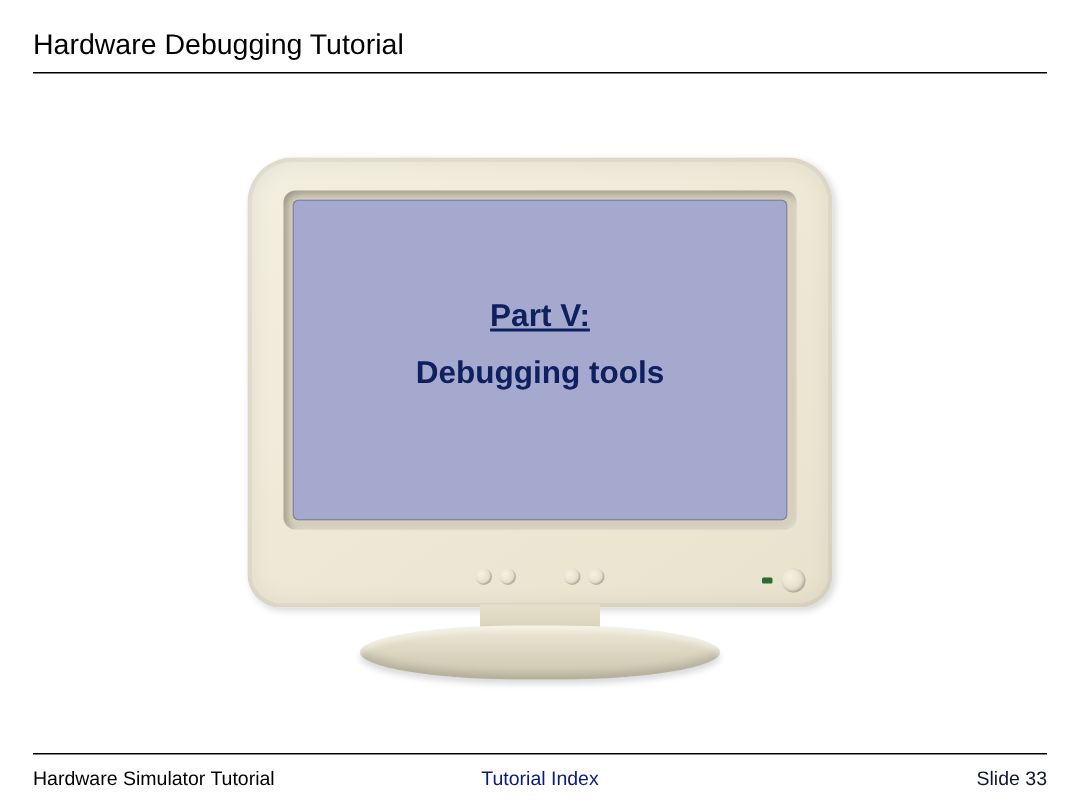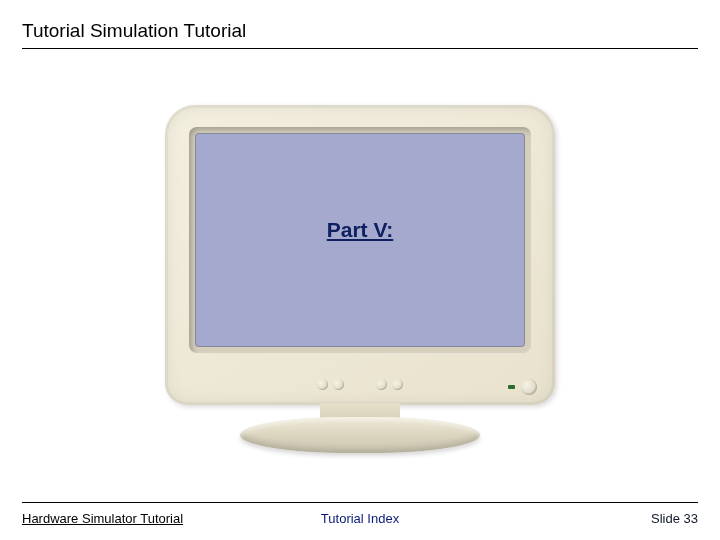--- a/index.html
+++ b/index.html
@@ -146,44 +146,45 @@
     left: 22px;
     right: 22px;
     bottom: 14px;
     border-top: 1px solid #000;
     padding-top: 8px;
     display: flex;
     justify-content: space-between;
     align-items: center;
     font-size: 13px;
   }
-  .footer-left { color: #000; text-decoration: underline; }
+  .footer-left { color: #000; }
   .footer-center {
     color: #0a1a7a;
     cursor: pointer;
     position: absolute;
     left: 50%;
     transform: translateX(-50%);
   }
   .footer-right { color: #0f172a; }
 </style>
 </head>
 <body>
 
 <div class="slide">
 
   <div class="title-area">
-    <div class="title">Tutorial Simulation Tutorial</div>
+    <div class="title">Hardware Debugging Tutorial</div>
   </div>
 
   <div class="monitor-wrap">
     <div class="monitor-bezel">
       <div class="monitor-screen-frame"></div>
       <div class="monitor-screen">
         <div class="screen-line1">Part V:</div>
+        <div class="screen-line2">Debugging tools</div>
       </div>
       <div class="monitor-controls">
         <div class="ctrl-knob"></div>
         <div class="ctrl-knob"></div>
         <div class="ctrl-gap"></div>
         <div class="ctrl-knob"></div>
         <div class="ctrl-knob"></div>
       </div>
       <div class="led"></div>
       <div class="power"></div>

